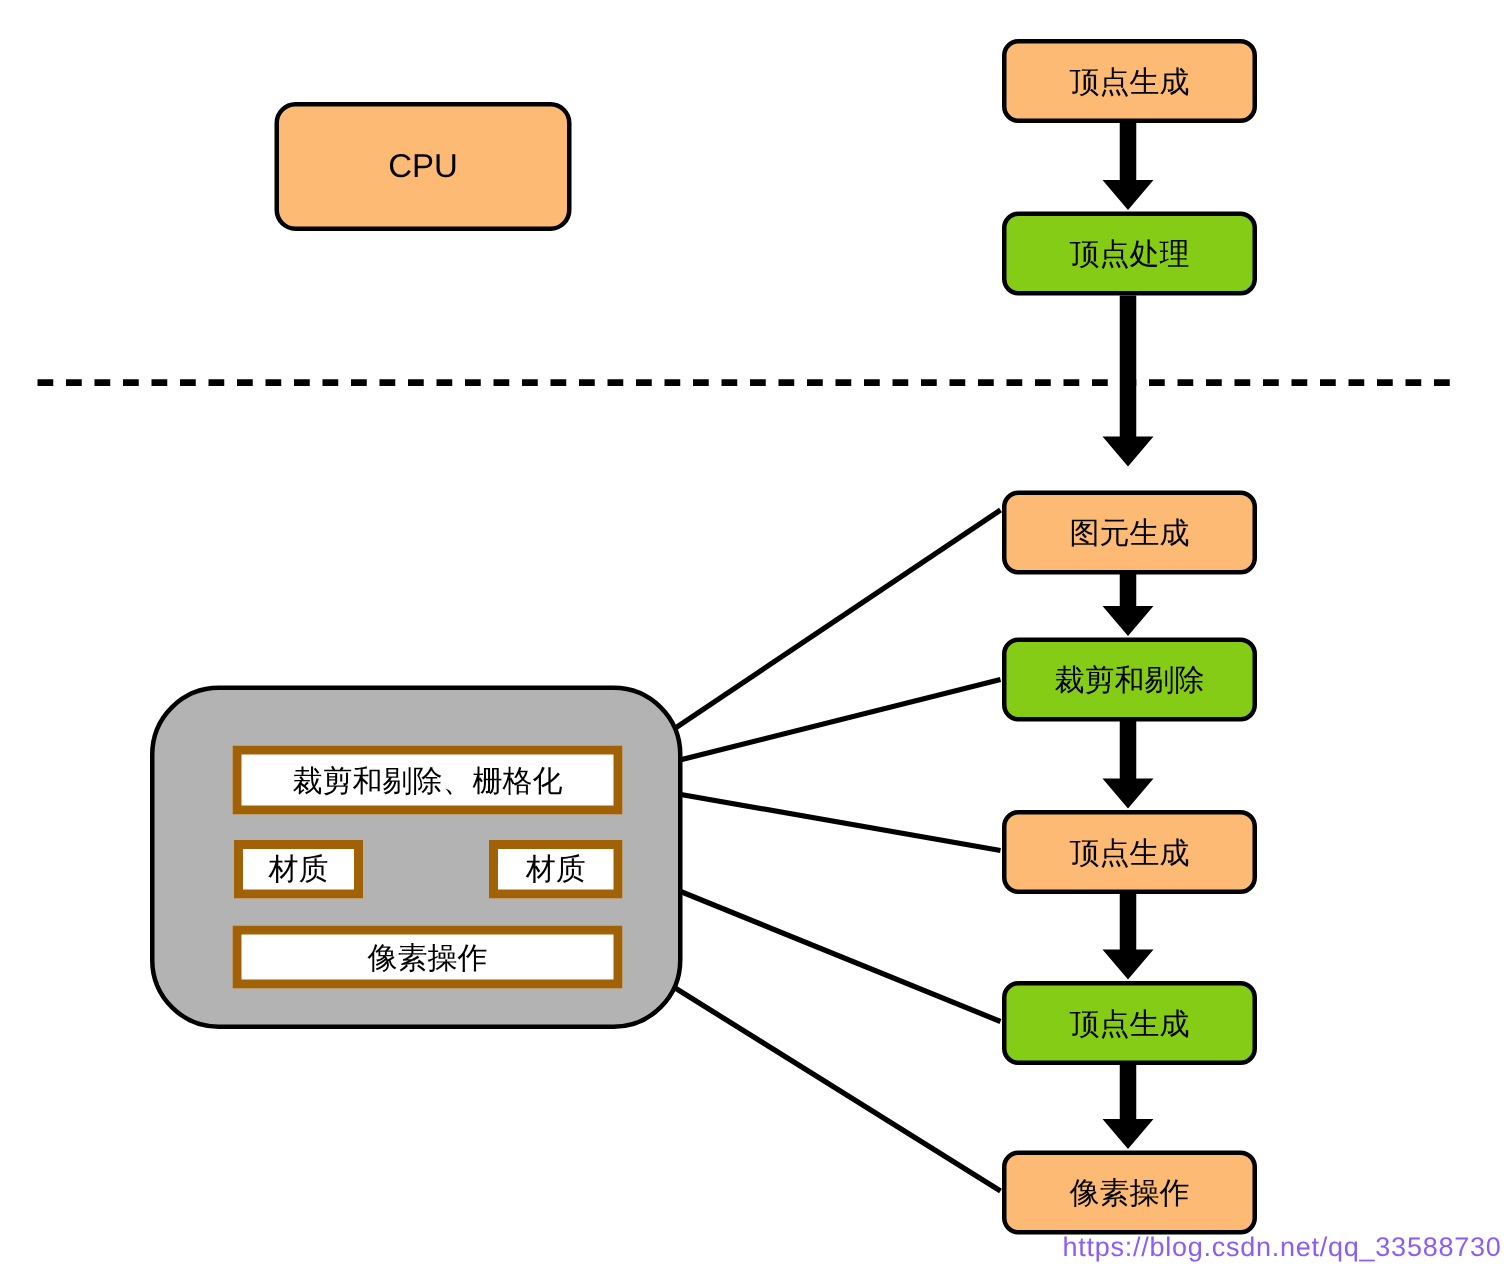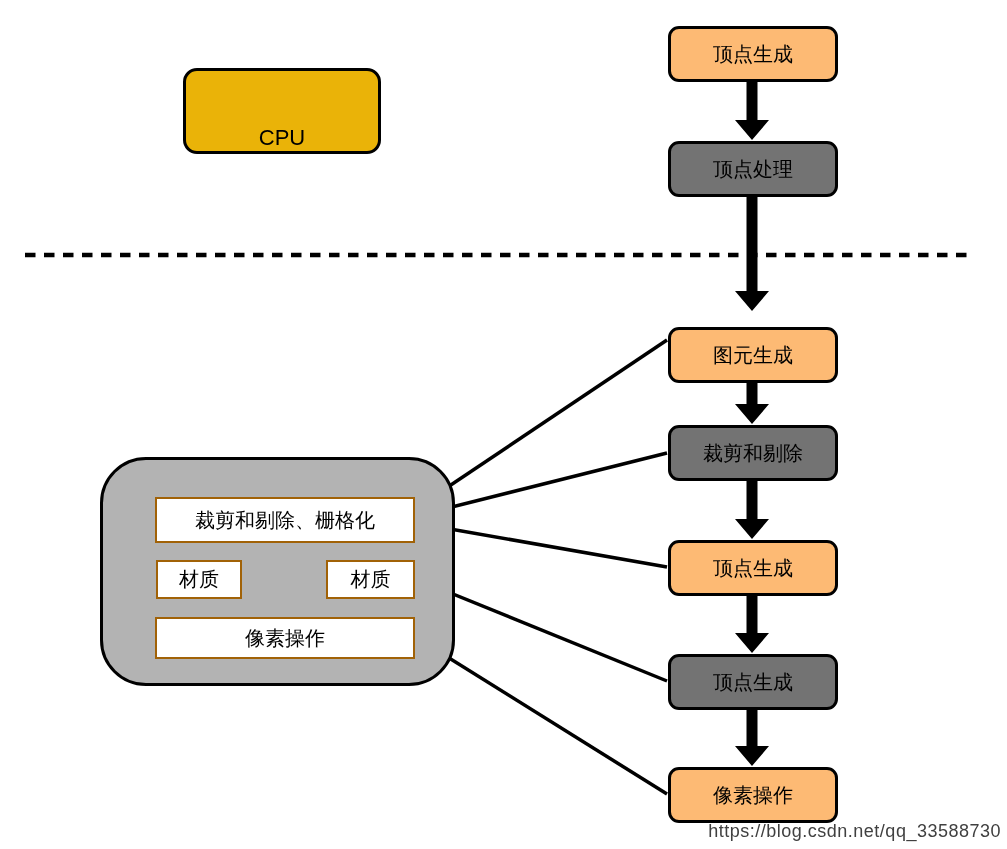--- a/index.html
+++ b/index.html
@@ -24,71 +24,71 @@
     box-sizing: border-box;
     border: 3px solid #000000;
     border-radius: 11px;
     display: flex;
     align-items: center;
     justify-content: center;
     font-size: 20px;
     color: #000000;
   }
   .pink { background: #fdba74; }
-  .teal { background: #737373; text-align: right; }
+  .teal { background: #84cc16; text-align: right; }
   .n1 { top: 26px; }
   .n2 { top: 141px; }
   .n3 { top: 327px; }
   .n4 { top: 425px; }
   .n5 { top: 540px; }
   .n6 { top: 654px; }
   .n7 { top: 767px; }
   .cpu-box {
     position: absolute;
     left: 183px; top: 68px;
     width: 198px; height: 86px;
     box-sizing: border-box;
-    background: #eab308;
+    background: #fdba74;
     border: 3px solid #000000;
     border-radius: 14px;
     display: flex;
-    align-items: flex-end;
+    align-items: center;
     justify-content: center;
     font-size: 22px;
     color: #000000;
   }
   .gpu-block {
     position: absolute;
     left: 100px; top: 457px;
     width: 355px; height: 229px;
     box-sizing: border-box;
     background: #B3B3B3;
     border: 3px solid #000000;
     border-radius: 46px;
   }
   .inner-box {
     position: absolute;
     box-sizing: border-box;
     background: #FFFFFF;
-    border: 2px solid #a16207;
+    border: 6px solid #a16207;
     display: flex;
     align-items: center;
     justify-content: center;
     font-size: 20px;
     color: #000000;
   }
   .raster-box { left: 52px; top: 37px;  width: 260px; height: 46px; }
   .tex-left   { left: 53px; top: 100px; width: 86px;  height: 39px; }
   .tex-right  { left: 223px; top: 100px; width: 89px; height: 39px; }
   .pixel-box  { left: 52px; top: 157px; width: 260px; height: 42px; }
   .watermark {
     position: absolute;
     right: 6px; bottom: 7px;
     font-size: 18px;
-    color: #404040;
+    color: #8b5cf6;
     letter-spacing: 0.5px;
   }
 </style>
 </head>
 <body>
 
 <div class="canvas">
 
   <svg class="connector-layer" viewBox="0 0 1007 849" xmlns="http://www.w3.org/2000/svg">
     <defs>

